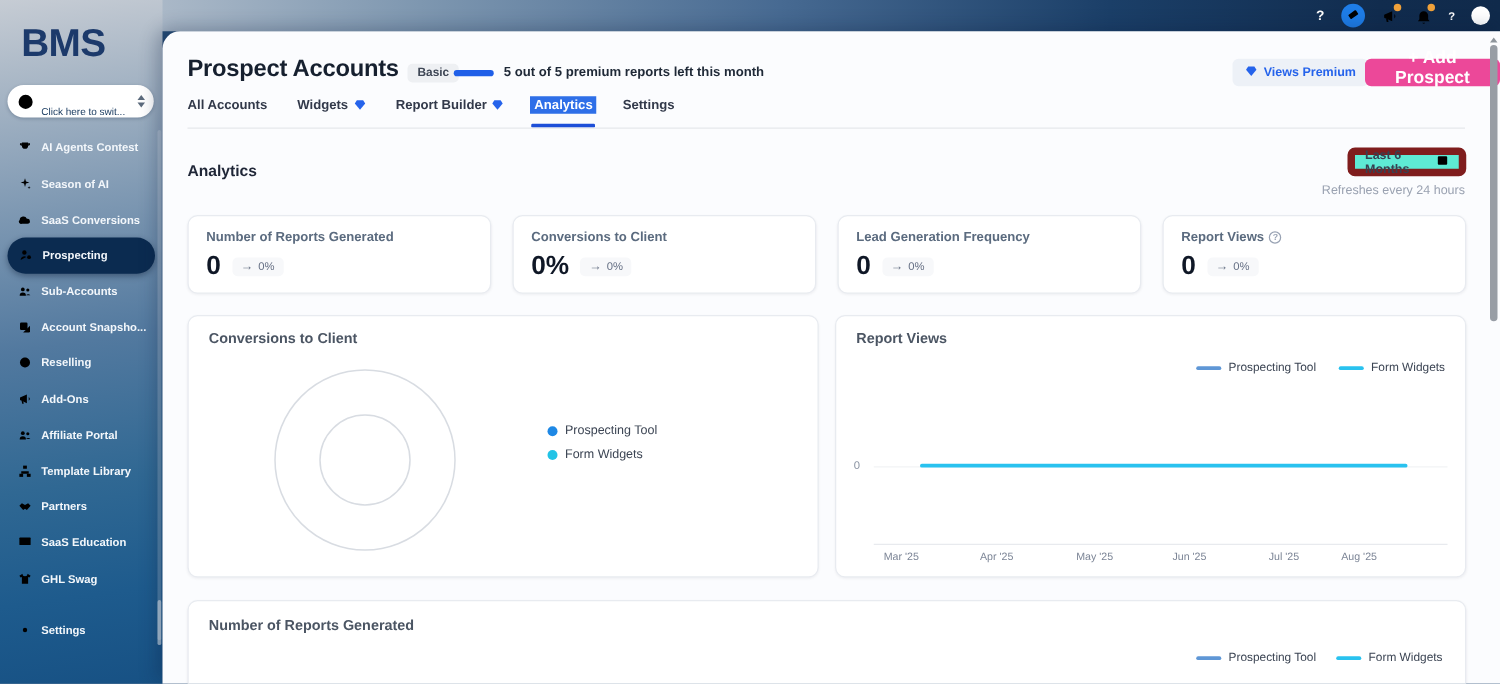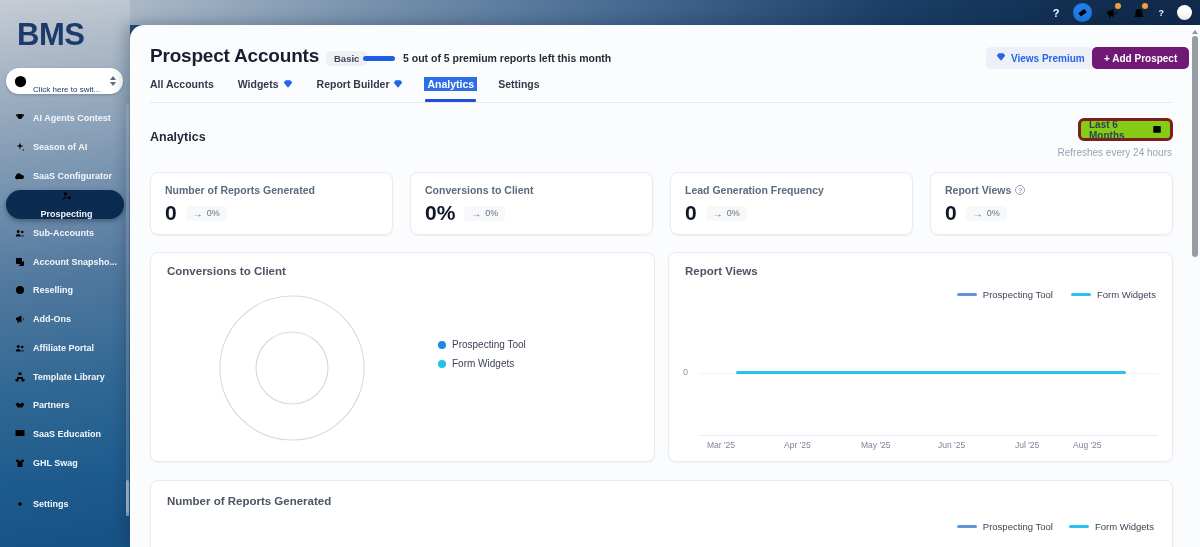--- a/index.html
+++ b/index.html
@@ -30,53 +30,53 @@
   .switcher-ico svg { width:15px; height:15px; stroke:#14365c; fill:none; stroke-width:2; }
   .switcher-label { font-size:8px; font-weight:400; color:#14365c; white-space:nowrap; overflow:hidden; flex:1;margin-top:16px; }
   .switcher-carets { display:flex; flex-direction:column; gap:2px; align-items:center; }
   .caret-up { width:0; height:0; border-left:3px solid transparent; border-right:3px solid transparent; border-bottom:4px solid #5c6b7d; }
   .caret-down { width:0; height:0; border-left:3px solid transparent; border-right:3px solid transparent; border-top:4px solid #5c6b7d; }
   .nav { position:absolute; left:0; right:0; top:104px; }
   .nav-item { display:flex; align-items:center; gap:7px; height:28.7px; padding:0 6px 0 14px;
     color:#f3f7fb; font-size:9px; font-weight:700; cursor:pointer; white-space:nowrap; }
   .nav-item .nav-ico { width:12px; height:12px; flex:0 0 auto; display:flex; }
   .nav-item .nav-ico svg { width:12px; height:12px; stroke:#ffffff; fill:none; stroke-width:2; }
-  .nav-item.active { background:#0b2b50; border-radius:15px; margin:0 6px; padding-left:9px; box-shadow:0 2px 5px rgba(5,20,45,.4);flex-direction:column; }
+  .nav-item.active { background:#0b2b50; border-radius:15px; margin:0 6px; padding-left:9px; box-shadow:0 2px 5px rgba(5,20,45,.4); }
   .nav-item.settings-item { margin-top:13px; }
   .side-scroll { position:absolute; right:1px; top:104px; width:3px; height:408px; background:rgba(255,255,255,.22); border-radius:2px; }
   .side-scroll-thumb { position:absolute; left:0; top:376px; width:3px; height:36px; background:rgba(255,255,255,.55); border-radius:2px; }
 
   
   .main { position:absolute; left:130px; top:25px; right:0; bottom:0; background:#fbfcfe;
     border-top-left-radius:14px; overflow:hidden; box-shadow:-5px -3px 14px rgba(10,30,60,.28); }
 
   .page-title { position:absolute; left:20px; top:20px; font-size:19px; font-weight:800; color:#16202f; letter-spacing:-.2px; }
   .badge-basic { position:absolute; left:196px; top:26px; background:#eef0f3; color:#3f4756;
     font-size:9.5px; font-weight:600; padding:2px 8px; border-radius:4px; }
   .quota-bar { position:absolute; left:233px; top:31px; width:32px; height:5px; background:#1f5fe8; border-radius:3px; }
   .quota-text { position:absolute; left:273px; top:27px; font-size:10.5px; font-weight:600; color:#1f2937; }
   .btn-unlock { position:absolute; left:856px; top:22px; height:22px; display:flex; align-items:center; gap:5px;
     padding:0 10px; background:#edf1f7; border:none; border-radius:5px; color:#2563eb; font-size:10px; font-weight:700; cursor:pointer;
     font-family:"Liberation Sans", sans-serif; }
   .btn-unlock svg { width:10px; height:10px; fill:#2563eb; }
-  .btn-add { position:absolute; left:962px; top:22px; height:22px; display:flex; align-items:center;
-    padding:0 12px; background:#701a75; border:none; border-radius:5px; color:#fff; font-size:10px; font-weight:700; cursor:pointer;
+  .btn-add { position:absolute; left:962px; top:22px; height:22px; display:flex; align-items:flex-end;
+    padding:0 12px; background:#ec4899; border:none; border-radius:5px; color:#fff; font-size:14px; font-weight:700; cursor:pointer;
     font-family:"Liberation Sans", sans-serif; }
 
   .tabs { position:absolute; left:20px; top:53px; height:25px; display:flex; gap:24px; }
   .tab { position:relative; font-size:10.5px; font-weight:700; color:#32394a; display:flex; align-items:flex-start; gap:4px; cursor:pointer; }
   .tab .gem { width:10px; height:10px; margin-top:1px; }
   .tab .gem svg { width:10px; height:10px; fill:#2563eb; }
   .tab.active .tab-label { background:#2e6fe8; color:#fff; padding:1px 3px; margin:-1px -3px; }
   .tab.active::after { content:""; position:absolute; left:-2px; right:-2px; top:21px; height:3px; background:#1d4fd8; border-radius:1px; }
   .tabs-divider { position:absolute; left:20px; right:28px; top:77px; height:1px; background:#e6e8ec; }
 
   .section-heading { position:absolute; left:20px; top:105px; font-size:12.5px; font-weight:700; color:#1f2637; }
-  .date-select { position:absolute; left:948px; top:93px; width:95px; height:23px; background:#84cc16;
-    border:3px solid #7f1d1d; border-radius:6px; display:flex; align-items:center; justify-content:space-between;
+  .date-select { position:absolute; left:948px; top:93px; width:95px; height:23px; background:#5eead4;
+    border:6px solid #7f1d1d; border-radius:6px; display:flex; align-items:center; justify-content:space-between;
     padding:0 8px; font-size:10px; font-weight:600; color:#374151; cursor:pointer; }
   .date-select svg { width:10px; height:10px; stroke:#4b5563; fill:none; stroke-width:2; }
   .refresh-note { position:absolute; right:28px; top:122px; font-size:10px; color:#9aa2b1; }
 
   .card { position:absolute; background:#fff; border:1px solid #e8ebf0; border-radius:8px; box-shadow:0 1px 2px rgba(16,24,40,.05); }
   .stat-card { top:147px; height:63px; width:243px; padding:11px 14px; }
   .stat-title { font-size:10.5px; color:#5b6b7f; font-weight:600; display:flex; align-items:center; gap:4px; white-space:nowrap; }
   .stat-help { width:10px; height:10px; border:1px solid #98a2b3; border-radius:50%; color:#98a2b3;
     font-size:7px; font-weight:700; display:inline-flex; align-items:center; justify-content:center; }
   .stat-row { display:flex; align-items:center; gap:9px; margin-top:5px; }
@@ -178,21 +178,21 @@
           </svg>
         </span>
       <span>Season of AI</span>
     </div>
     <div class="nav-item">
       <span class="nav-ico icon-slot">
           <svg viewBox="0 0 24 24" width="100%" height="100%" fill="none" stroke="currentColor" stroke-width="2" stroke-linecap="round" stroke-linejoin="round" style="stroke:inherit;fill:inherit">
             <path d="M7 18h9a4 4 0 1 0-1-7.9A6 6 0 0 0 3.5 12 3.5 3.5 0 0 0 7 18z"></path>
           </svg>
         </span>
-      <span>SaaS Configurator</span>
+      <span>SaaS Conversions</span>
     </div>
     <div class="nav-item active">
       <span class="nav-ico icon-slot">
           <svg viewBox="0 0 24 24" width="100%" height="100%" fill="none" stroke="currentColor" stroke-width="2" stroke-linecap="round" stroke-linejoin="round" style="stroke:inherit;fill:inherit">
             <circle cx="9" cy="8" r="3.5"></circle>
             <path d="M3 20a6 6 0 0 1 9-5"></path>
             <circle cx="16.5" cy="15.5" r="3"></circle>
             <path d="M19 18l2.5 2.5"></path>
           </svg>
         </span>

